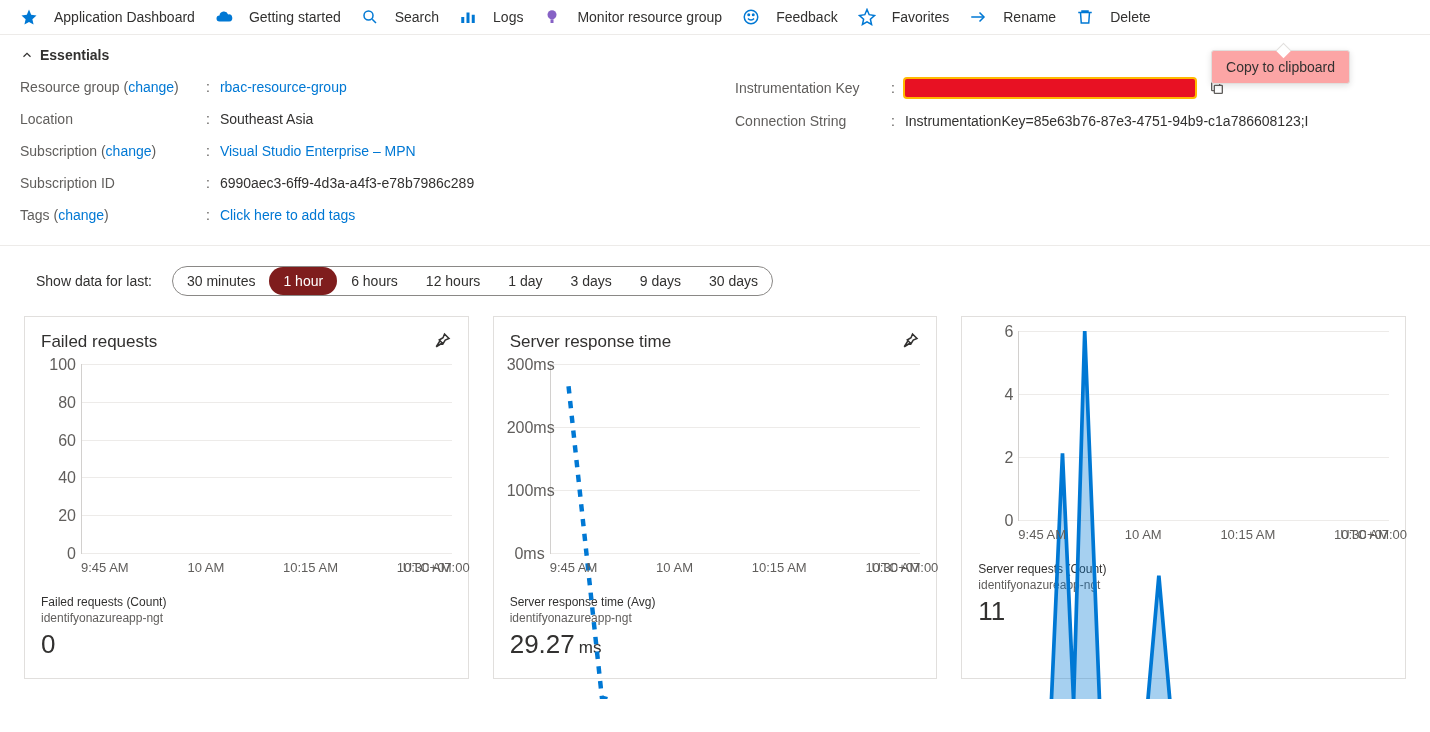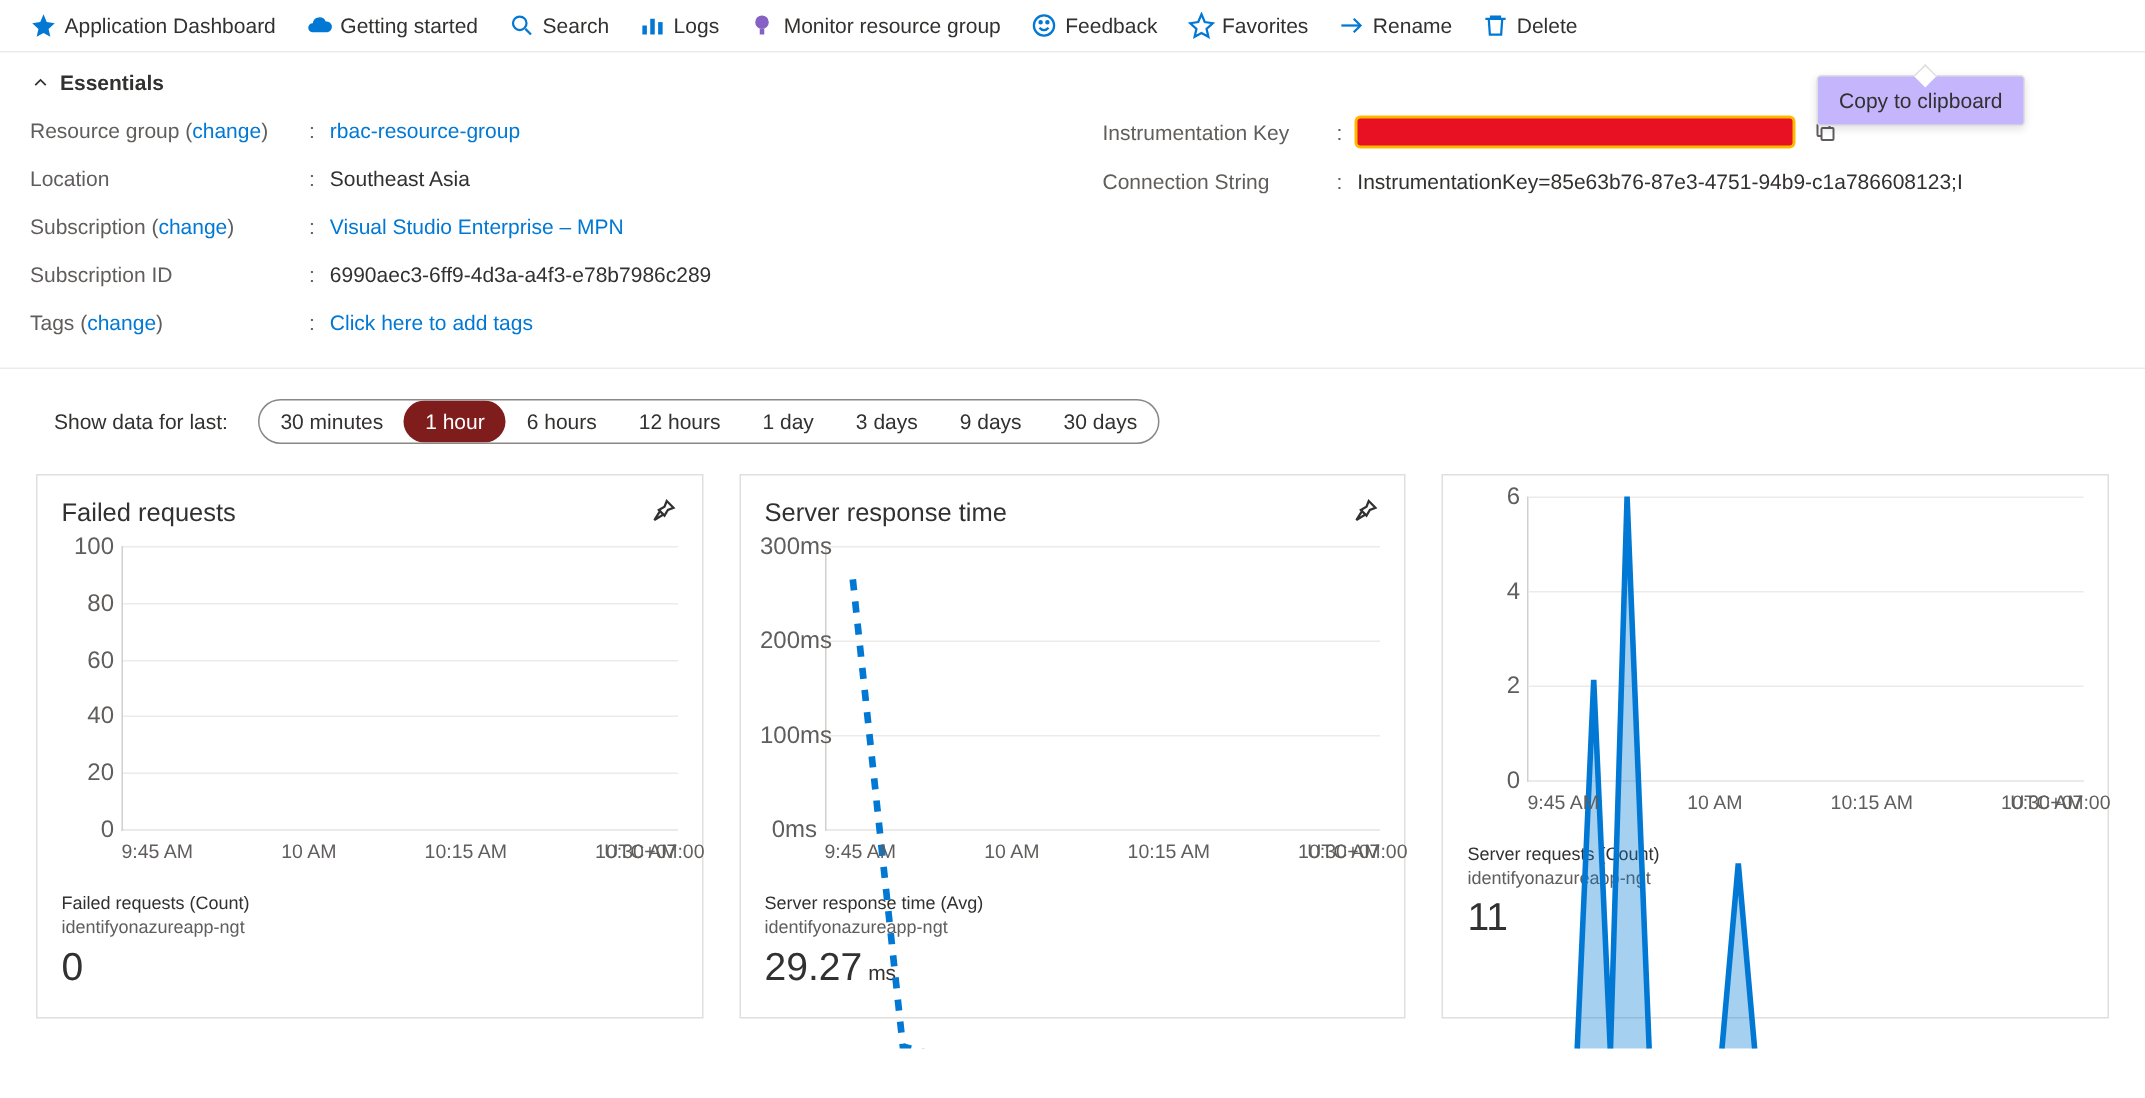--- a/index.html
+++ b/index.html
@@ -16,31 +16,31 @@
     align-items: center;
     gap: 20px;
     padding: 8px 20px;
     border-bottom: 1px solid #edebe9;
     flex-wrap: wrap;
     position: relative;
   }
   .toolbar-item {
     display: flex;
     align-items: center;
-    gap: 5px;
+    gap: 16px;
     cursor: pointer;
     color: #323130;
     white-space: nowrap;
   }
   .toolbar-item svg { flex-shrink: 0; }
   .tooltip {
     position: absolute;
     right: 80px;
     top: 50px;
-    background: #c4b5fd;
+    background: #fca5a5;
     border: 1px solid #e1dfdd;
     border-radius: 3px;
     padding: 8px 14px;
     box-shadow: 0 2px 6px rgba(0,0,0,0.12);
     z-index: 10;
   }
   .tooltip::after {
     content: '';
     position: absolute;
     top: -6px;
@@ -197,21 +197,21 @@
   .legend-text .series-name { color: #323130; }
   .legend-text .resource-name { color: #605e5c; }
   .legend-value {
     font-size: 26px;
     font-weight: 400;
     margin-top: 2px;
     display: flex;
     align-items: baseline;
     gap: 4px;
   }
-  .legend-value .unit { font-size: 14px; }
+  .legend-value .unit { font-size: 17px; }
 </style>
 </head>
 <body>
 
 <div class="toolbar">
   <div class="toolbar-item">
     <svg width="18" height="18" viewBox="0 0 24 24" fill="#0078d4">
         <path d="M12 2l2.9 6.9L22 10l-5.5 5 1.6 7L12 18.6 5.9 22l1.6-7L2 10l7.1-1.1z"></path>
       </svg>
     <span>Application Dashboard</span>

